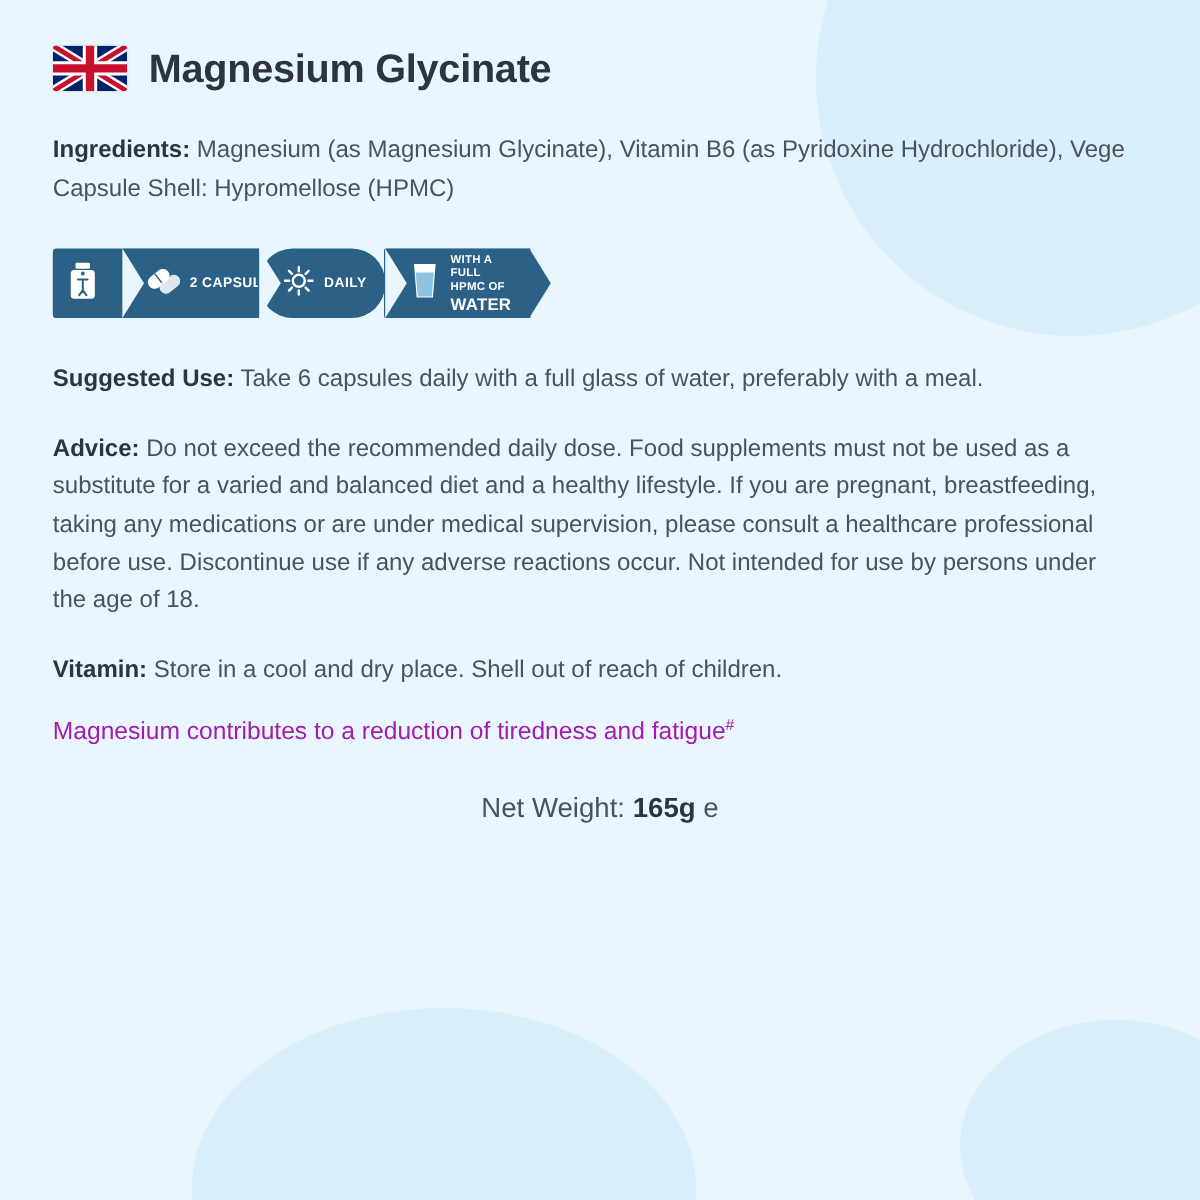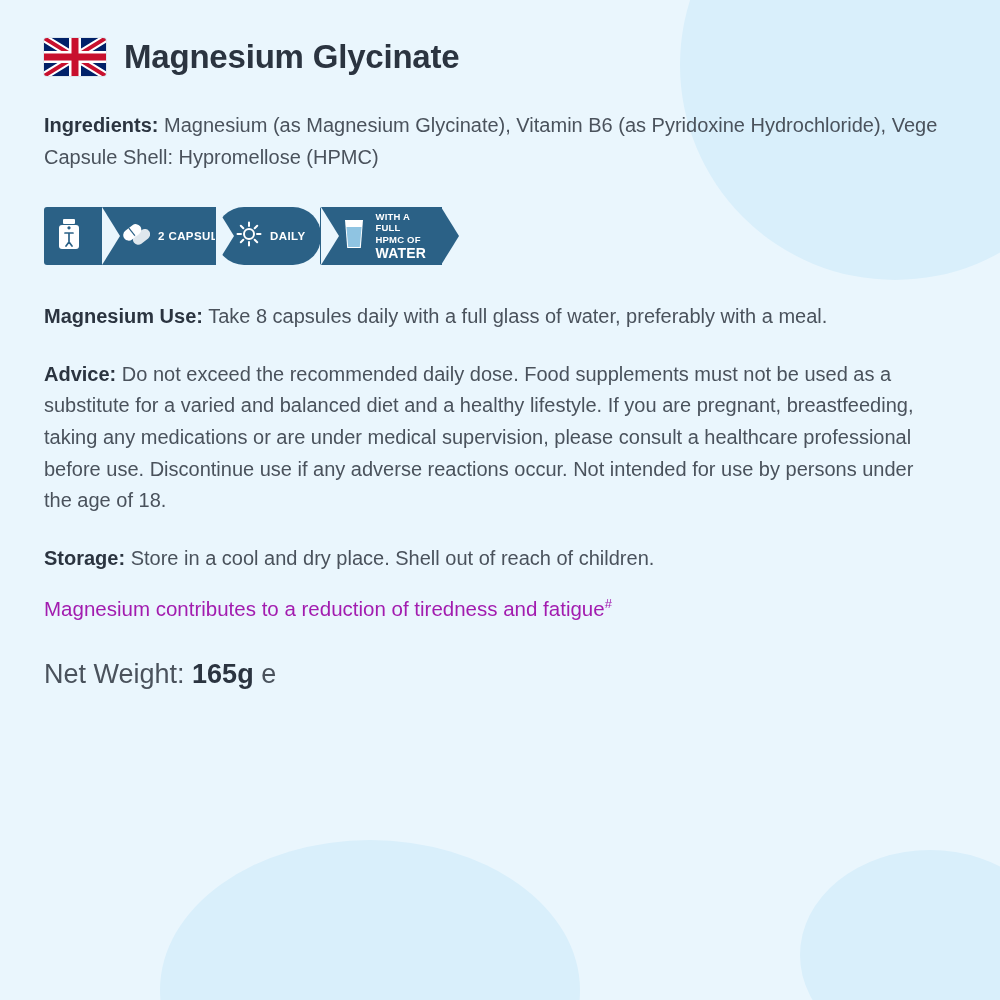--- a/index.html
+++ b/index.html
@@ -152,23 +152,24 @@
     vertical-align: super;
   }
 
   .claim {
     font-size: 20.5px;
     line-height: 1.5;
     color: #a21caf;
     margin: 0 0 34px 0;
   }
   .netweight {
-    font-size: 27px;
+    font-size: 23px;
     color: #4a525c;
     margin: 0;
+    text-align: center;
   }
   .netweight b { color: #2b3440; font-weight: bold; }
 </style>
 </head>
 <body>
 
 <div class="blob blob-tr"></div>
 <div class="blob blob-bl"></div>
 <div class="blob blob-br"></div>
 
@@ -237,29 +238,29 @@
       </span>
       <span class="chev-label multi">
         <span>WITH A FULL</span><br>
         <span>HPMC OF</span><br>
         <span class="big">WATER</span>
       </span>
     </div>
   </div>
 
   <p class="para">
-    <b>Magnesium Use:</b><span> Take 8 capsules daily with a full glass of water, preferably with a meal.</span>
+    <b>Suggested Use:</b><span> Take 6 capsules daily with a full glass of water, preferably with a meal.</span>
   </p>
 
   <p class="para">
     <b>Advice:</b><span> Do not exceed the recommended daily dose. Food supplements must not be used as a substitute for a varied and balanced diet and a healthy lifestyle. If you are pregnant, breastfeeding, taking any medications or are under medical supervision, please consult a healthcare professional before use. Discontinue use if any adverse reactions occur. Not intended for use by persons under the age of 18.</span>
   </p>
 
   <p class="para tight">
-    <b>Storage:</b><span> Store in a cool and dry place. Shell out of reach of children.</span>
+    <b>Vitamin:</b><span> Store in a cool and dry place. Shell out of reach of children.</span>
   </p>
 
   <p class="claim">
     <span>Magnesium contributes to a reduction of tiredness and fatigue</span><span class="footnote-sup">#</span>
   </p>
 
 
   <p class="netweight">
     <span>Net Weight: </span><b>165g</b> <span>e</span>
   </p>

